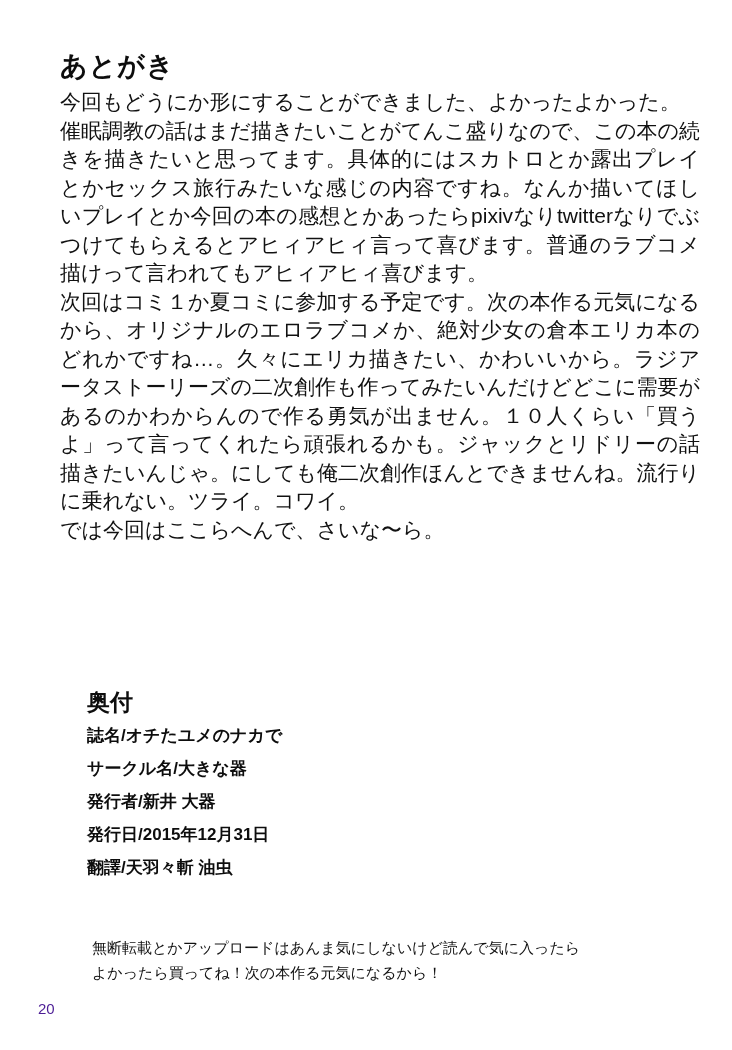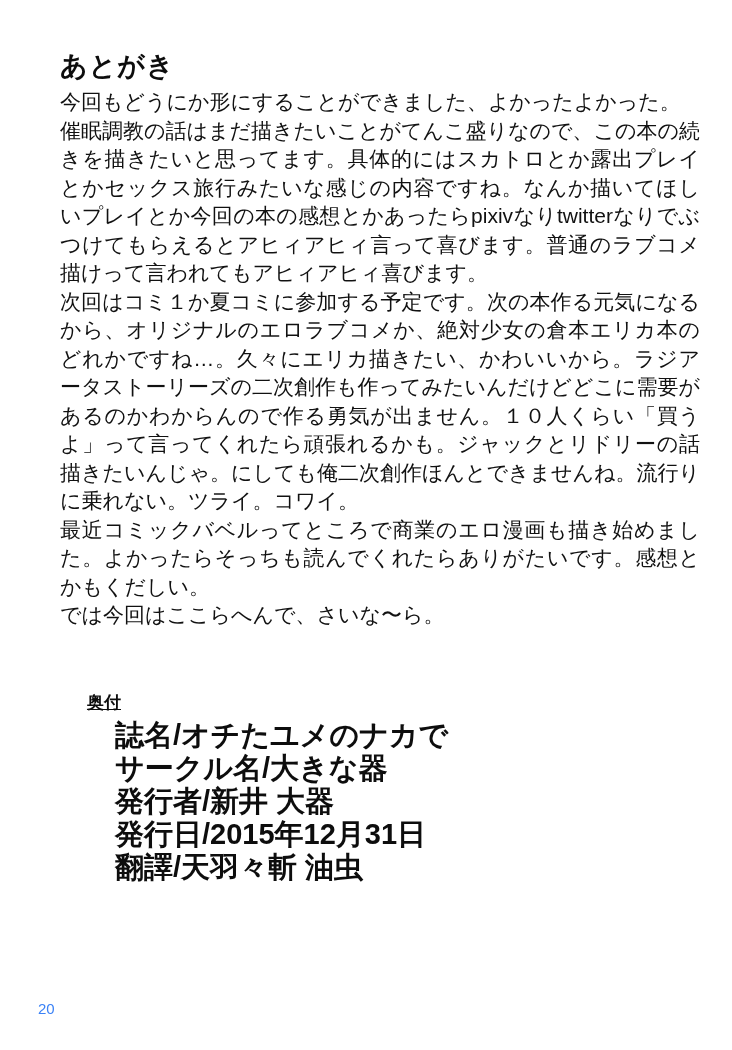--- a/index.html
+++ b/index.html
@@ -45,74 +45,75 @@
     margin: 0;
     text-indent: 0;
   }
   .colophon {
     position: absolute;
     left: 75px;
     top: 686px;
     width: 620px;
   }
   .colophon-title {
+    font-size: 23px;
+    font-weight: bold;
+    line-height: 33px;
+    color: #0d0d0d;
+  }
+  .colophon-line {
     font-size: 17px;
     font-weight: bold;
     line-height: 33px;
     color: #0d0d0d;
-    text-decoration: underline;
-  }
-  .colophon-line {
-    font-size: 29px;
-    font-weight: bold;
-    line-height: 33px;
-    color: #0d0d0d;
     white-space: nowrap;
-    margin-left: 28px;
   }
   .notice {
     position: absolute;
     left: 80px;
     top: 935px;
     width: 600px;
     font-size: 15px;
     line-height: 25px;
     color: #111111;
   }
   .notice p {
     margin: 0;
   }
   .page-number {
     position: absolute;
     left: 26px;
     top: 1000px;
     font-size: 15px;
-    color: #3b82f6;
+    color: #4c1d95;
   }
 </style>
 </head>
 <body>
 
 <div class="page">
 
   <div class="afterword-title">あとがき</div>
 
   <div class="afterword-body">
     <p>今回もどうにか形にすることができました、よかったよかった。</p>
     <p>催眠調教の話はまだ描きたいことがてんこ盛りなので、この本の続きを描きたいと思ってます。具体的にはスカトロとか露出プレイとかセックス旅行みたいな感じの内容ですね。なんか描いてほしいプレイとか今回の本の感想とかあったらpixivなりtwitterなりでぶつけてもらえるとアヒィアヒィ言って喜びます。普通のラブコメ描けって言われてもアヒィアヒィ喜びます。</p>
     <p>次回はコミ１か夏コミに参加する予定です。次の本作る元気になるから、オリジナルのエロラブコメか、絶対少女の倉本エリカ本のどれかですね…。久々にエリカ描きたい、かわいいから。ラジアータストーリーズの二次創作も作ってみたいんだけどどこに需要があるのかわからんので作る勇気が出ません。１０人くらい「買うよ」って言ってくれたら頑張れるかも。ジャックとリドリーの話描きたいんじゃ。にしても俺二次創作ほんとできませんね。流行りに乗れない。ツライ。コワイ。</p>
-    <p>最近コミックバベルってところで商業のエロ漫画も描き始めました。よかったらそっちも読んでくれたらありがたいです。感想とかもくだしい。</p>
     <p>では今回はここらへんで、さいな〜ら。</p>
   </div>
 
   <div class="colophon">
     <div class="colophon-title">奥付</div>
     <div class="colophon-line">誌名/オチたユメのナカで</div>
     <div class="colophon-line">サークル名/大きな器</div>
     <div class="colophon-line">発行者/新井 大器</div>
     <div class="colophon-line">発行日/2015年12月31日</div>
     <div class="colophon-line">翻譯/天羽々斬 油虫</div>
   </div>
 
+  <div class="notice">
+    <p>無断転載とかアップロードはあんま気にしないけど読んで気に入ったら</p>
+    <p>よかったら買ってね！次の本作る元気になるから！</p>
+  </div>
 
   <div class="page-number">20</div>
 
 </div>
 
 </body></html>

